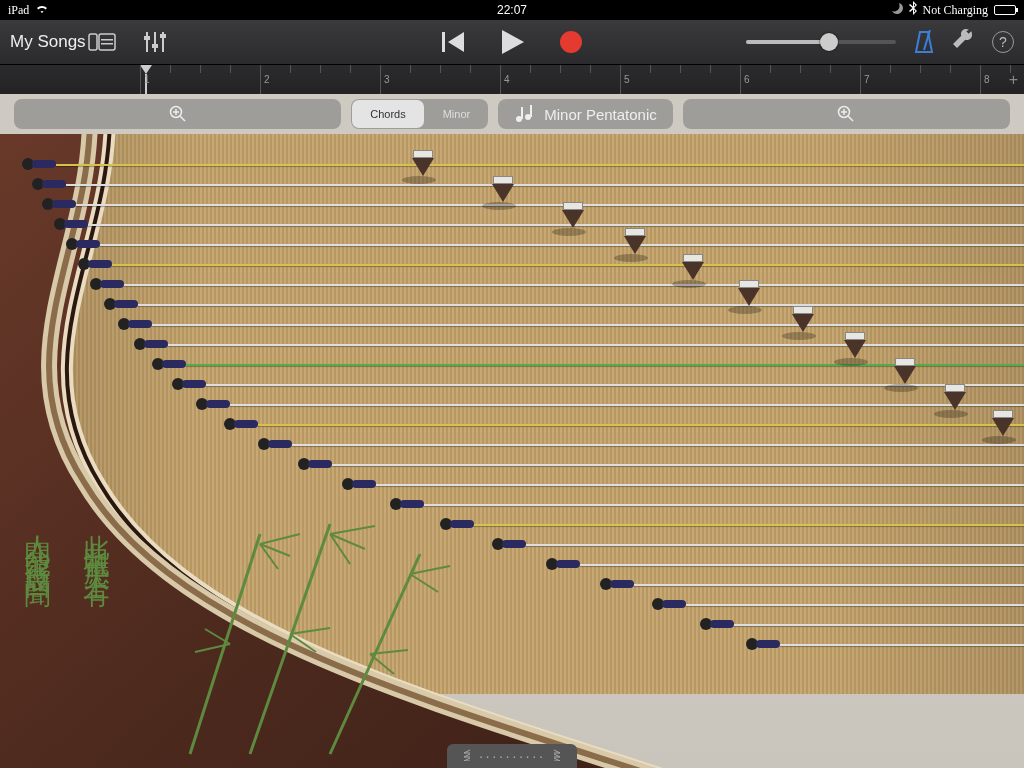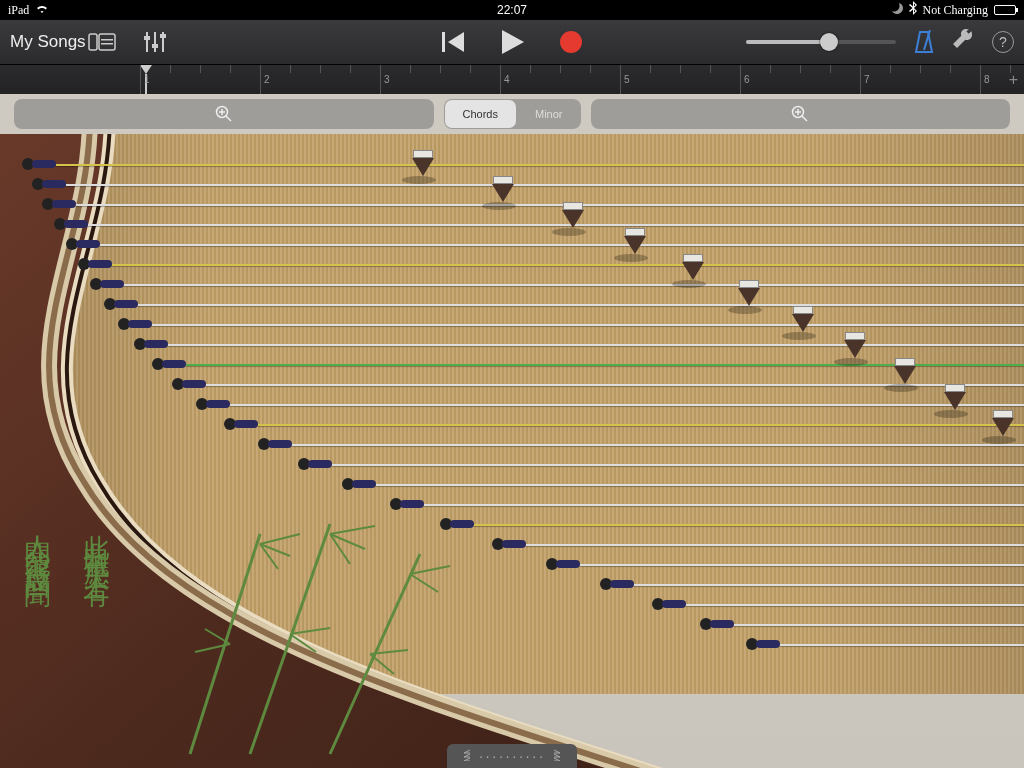--- a/index.html
+++ b/index.html
@@ -220,20 +220,29 @@
     <svg width="18" height="18" viewBox="0 0 18 18">
         <circle cx="7" cy="7" r="5.5" fill="none" stroke="#eee" stroke-width="1.5"></circle>
         <line x1="11" y1="11" x2="16" y2="16" stroke="#eee" stroke-width="1.5"></line>
         <line x1="4" y1="7" x2="10" y2="7" stroke="#eee" stroke-width="1.5"></line>
         <line x1="7" y1="4" x2="7" y2="10" stroke="#eee" stroke-width="1.5"></line>
       </svg>
   </div>
   <div class="seg">
     <div class="s active">Chords</div>
     <div class="s">Minor</div>
+  </div>
+  <div class="pill scale">
+    <svg width="20" height="18" viewBox="0 0 20 18">
+        <circle cx="5" cy="14" r="3" fill="#eee"></circle>
+        <rect x="7" y="2" width="2" height="12" fill="#eee"></rect>
+        <circle cx="14" cy="12" r="3" fill="#eee"></circle>
+        <rect x="16" y="0" width="2" height="12" fill="#eee"></rect>
+      </svg>
+    <span>Minor Pentatonic</span>
   </div>
   <div class="pill wide">
     <svg width="18" height="18" viewBox="0 0 18 18">
         <circle cx="7" cy="7" r="5.5" fill="none" stroke="#eee" stroke-width="1.5"></circle>
         <line x1="11" y1="11" x2="16" y2="16" stroke="#eee" stroke-width="1.5"></line>
         <line x1="4" y1="7" x2="10" y2="7" stroke="#eee" stroke-width="1.5"></line>
         <line x1="7" y1="4" x2="7" y2="10" stroke="#eee" stroke-width="1.5"></line>
       </svg>
   </div>
 </div>

